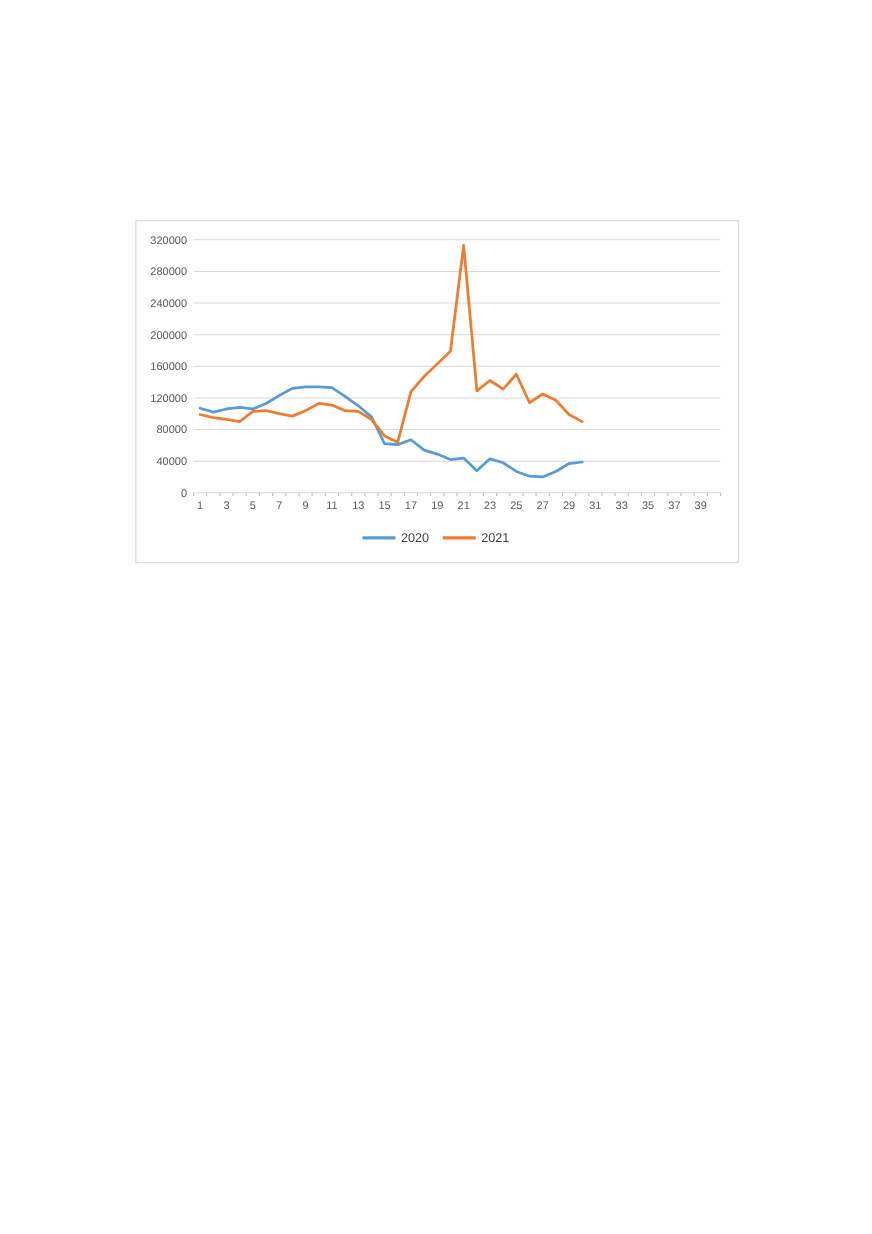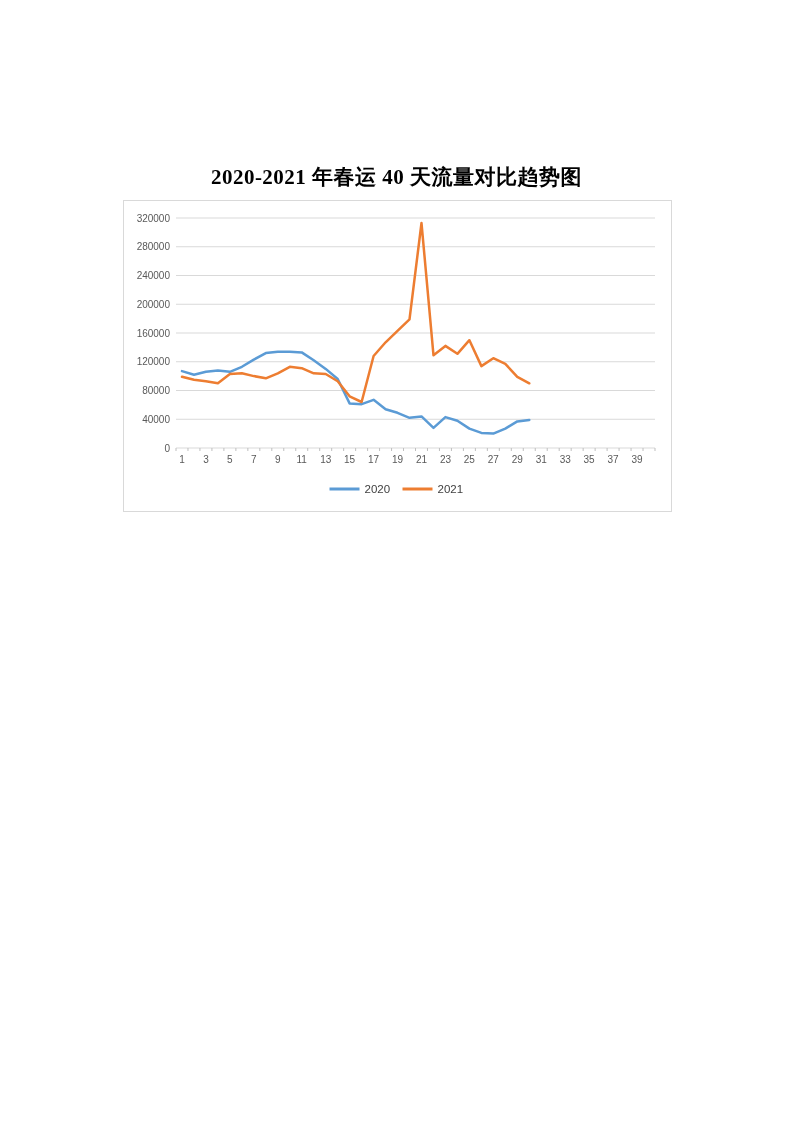--- a/index.html
+++ b/index.html
@@ -28,21 +28,20 @@
     border:1px solid #D9D9D9;
     background:#ffffff;
     box-sizing:content-box;
   }
   svg text{font-family:"Liberation Sans",sans-serif;}
 </style>
 </head>
 <body>
 
 <div class="page">
-  <h1 class="title">2020-2021 年春运 40 天流量对比趋势图</h1>
   <div class="chart-frame">
     <svg width="547" height="310" viewBox="0 0 547 310">
         <line x1="52" y1="247" x2="531" y2="247" stroke="#D9D9D9" stroke-width="1"></line>
         <text x="46" y="250.5" text-anchor="end" font-size="10" fill="#595959">0</text>
         <line x1="52" y1="218.25" x2="531" y2="218.25" stroke="#D9D9D9" stroke-width="1"></line>
         <text x="46" y="221.75" text-anchor="end" font-size="10" fill="#595959">40000</text>
         <line x1="52" y1="189.5" x2="531" y2="189.5" stroke="#D9D9D9" stroke-width="1"></line>
         <text x="46" y="193" text-anchor="end" font-size="10" fill="#595959">80000</text>
         <line x1="52" y1="160.75" x2="531" y2="160.75" stroke="#D9D9D9" stroke-width="1"></line>
         <text x="46" y="164.25" text-anchor="end" font-size="10" fill="#595959">120000</text>

